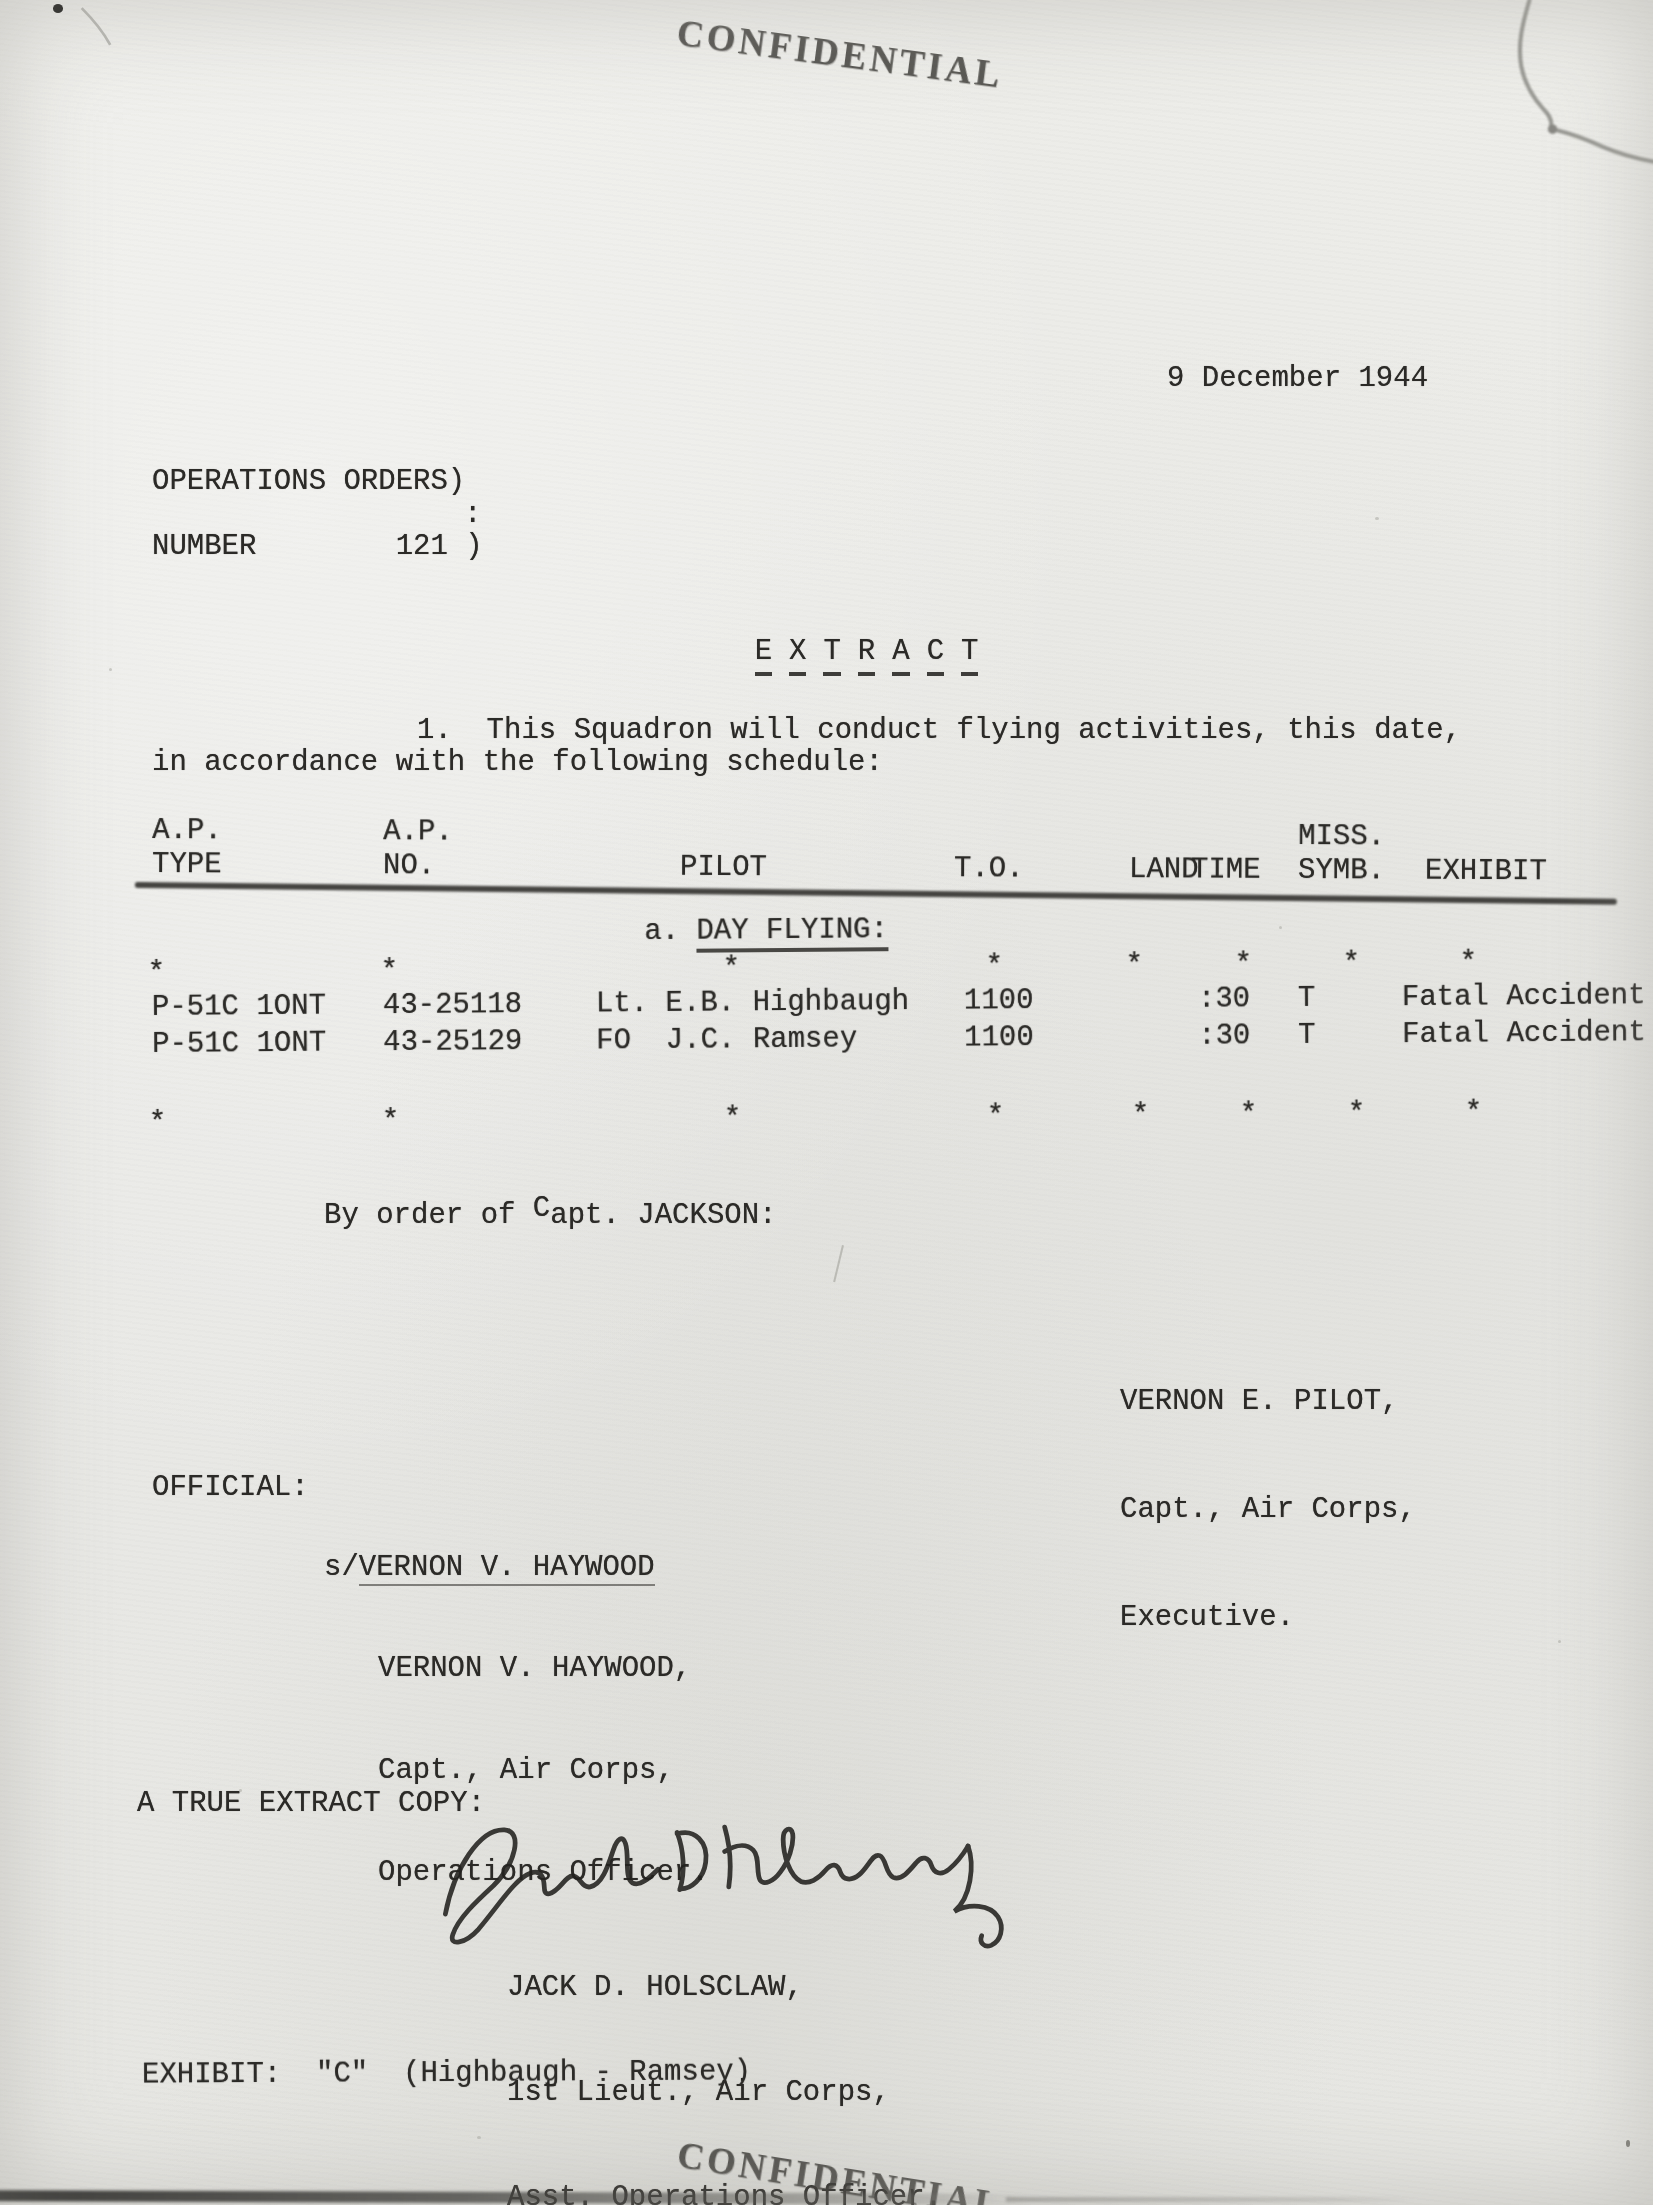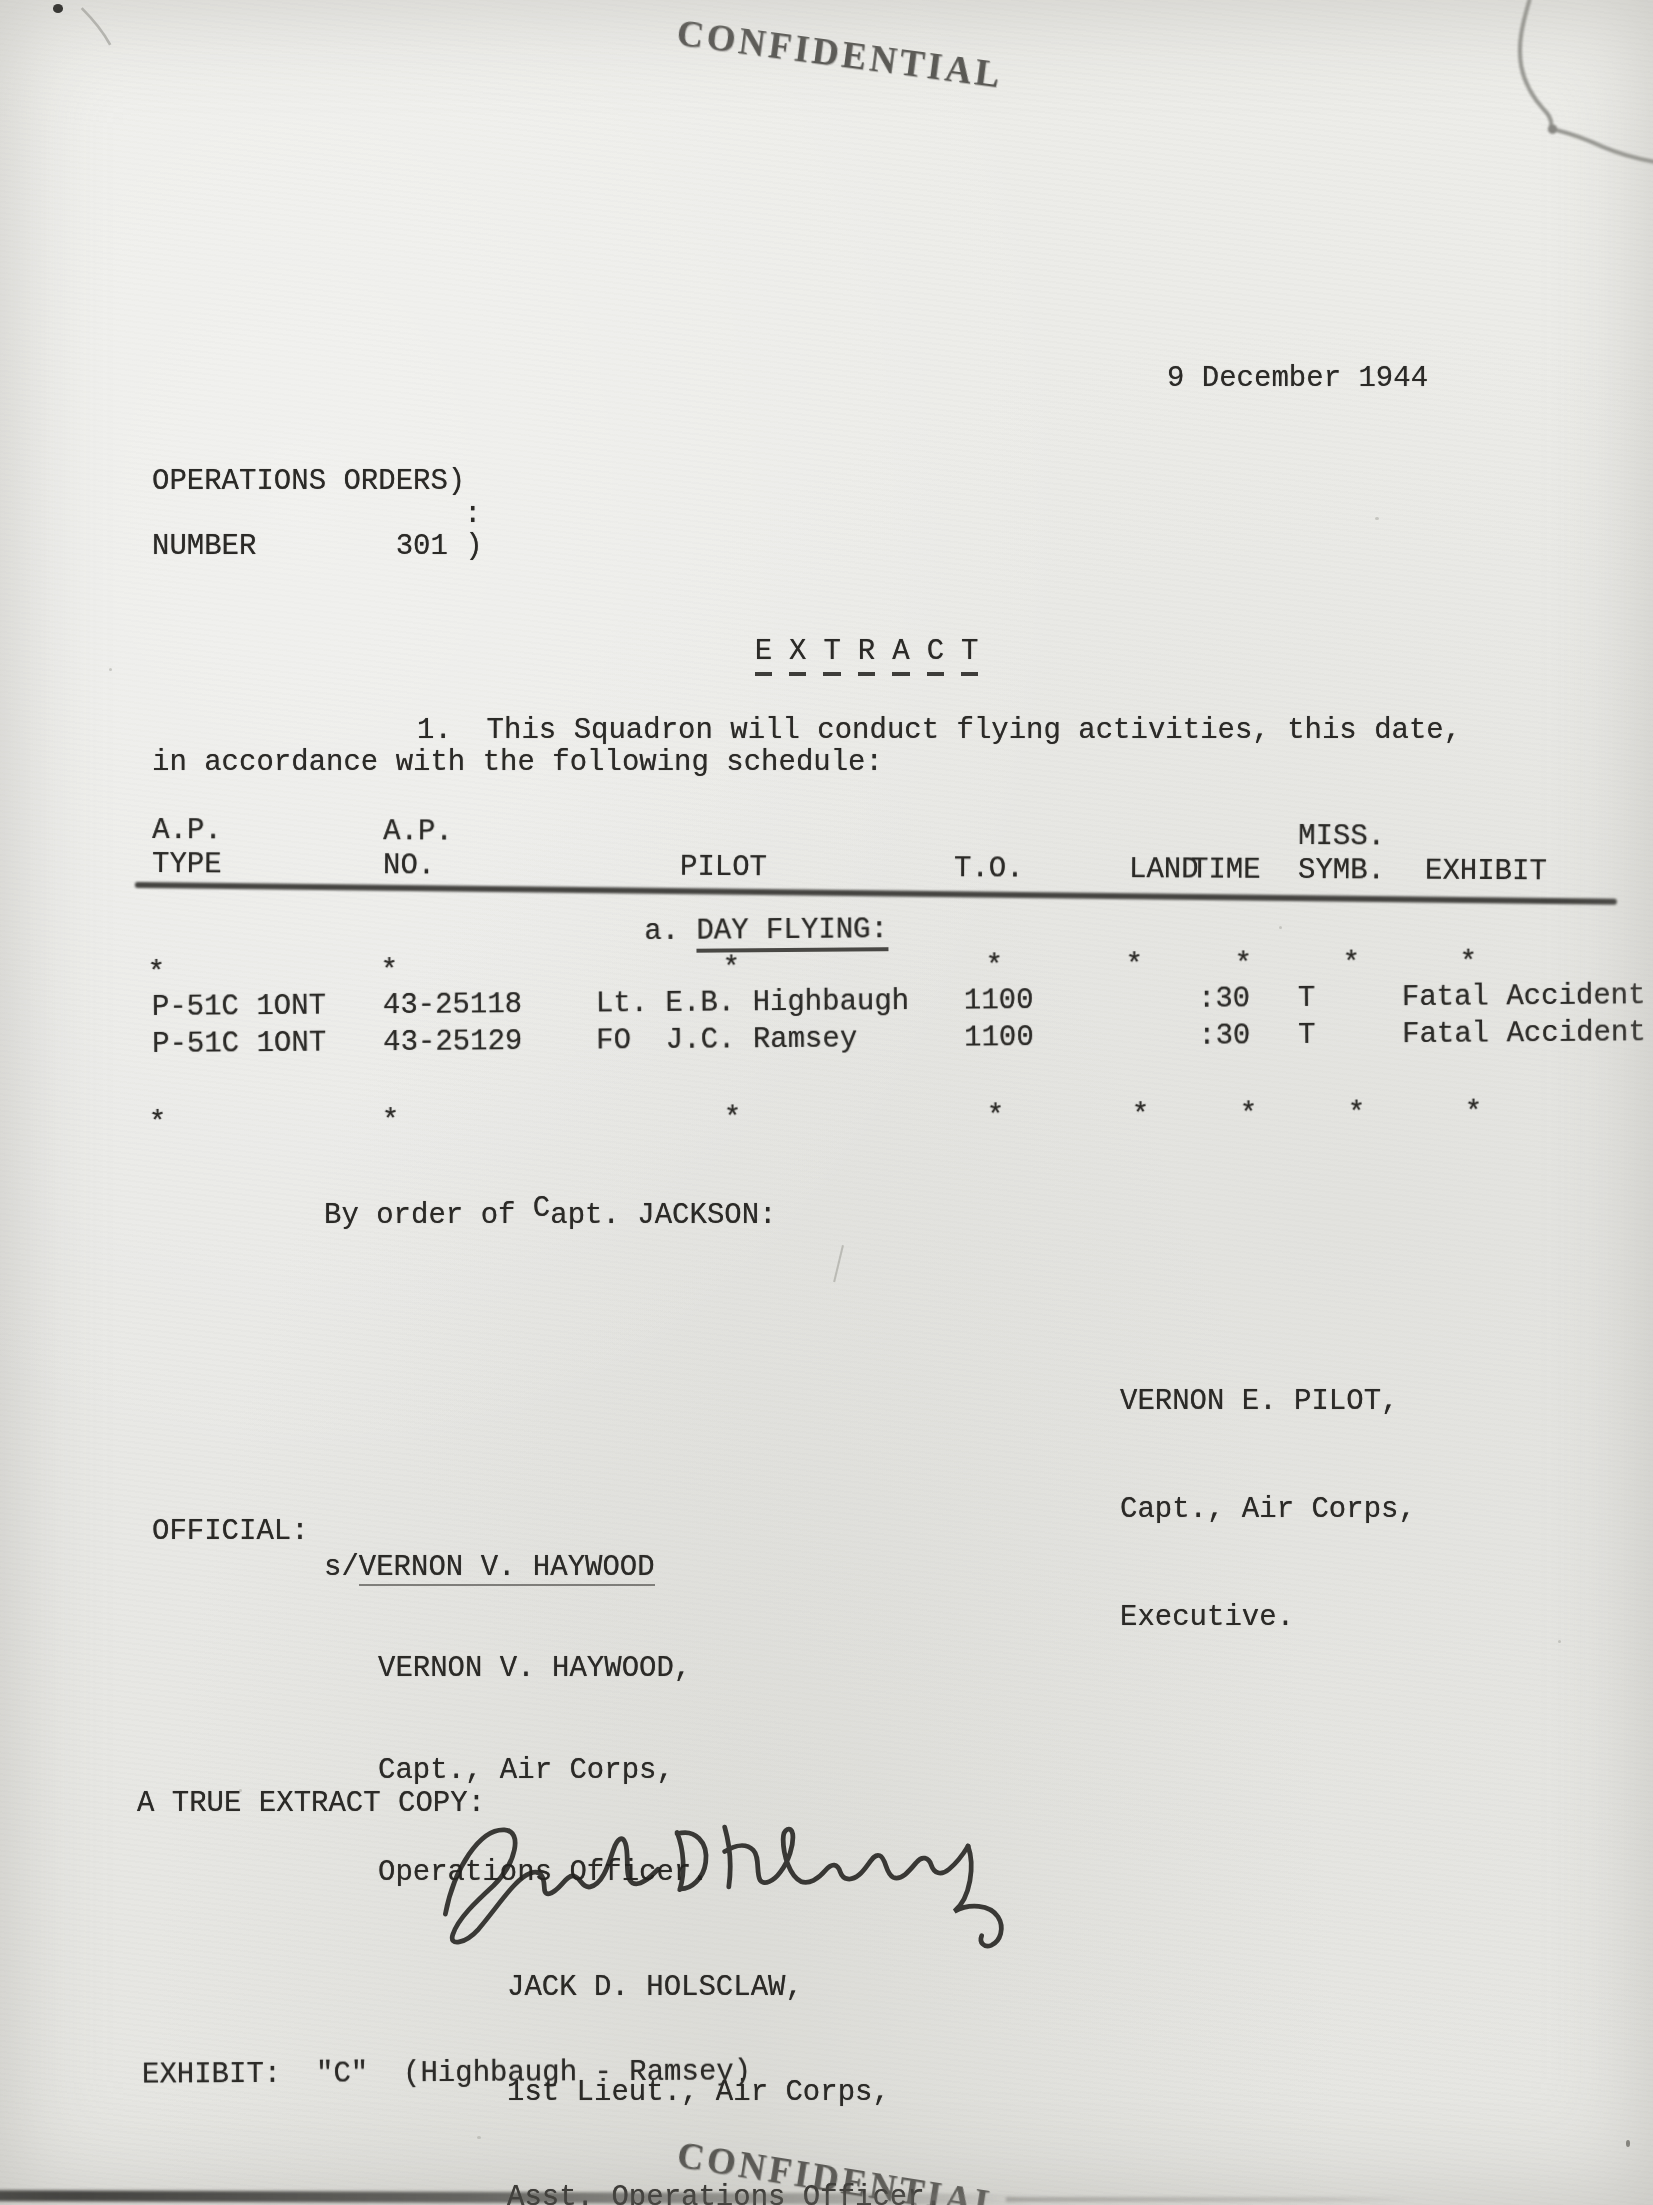--- a/index.html
+++ b/index.html
@@ -75,21 +75,21 @@
 
 <div class="page">
 
   <div class="stamp stamp-top">CONFIDENTIAL</div>
 
 
   <div class="tw" style="left:1167px;top:362px;">9 December 1944</div>
 
   <div class="tw" style="left:152px;top:465px;">OPERATIONS ORDERS)</div>
   <div class="tw" style="left:464px;top:498px;">:</div>
-  <div class="tw" style="left:152px;top:530px;">NUMBER        301 )</div>
+  <div class="tw" style="left:152px;top:530px;">NUMBER        121 )</div>
 
   <div class="tw" style="left:685px;top:601px;">
     <span class="extract-letter">E</span><span class="extract-letter">X</span><span class="extract-letter">T</span><span class="extract-letter">R</span><span class="extract-letter">A</span><span class="extract-letter">C</span><span class="extract-letter" style="margin-right:0;">T</span>
   </div>
 
   <div class="tw" style="left:417px;top:714px;">1.  This Squadron will conduct flying activities, this date,</div>
   <div class="tw" style="left:152px;top:746px;">in accordance with the following schedule:</div>
 
   <div class="group hdr-group">
     <div class="tw" style="left:152px;top:814px;">A.P.</div>
@@ -155,21 +155,21 @@
   </div>
 
   <div class="tw" style="left:324px;top:1199px;"><span>By order of </span><span class="supc">C</span><span>apt. JACKSON:</span></div>
 
   <div class="tw" style="left:1120px;top:1312px;line-height:36px;">
     <div>VERNON E. PILOT,</div>
     <div>Capt., Air Corps,</div>
     <div>Executive.</div>
   </div>
 
-  <div class="tw" style="left:152px;top:1471px;margin-top:44px;">OFFICIAL:</div>
+  <div class="tw" style="left:152px;top:1471px;">OFFICIAL:</div>
 
   <div class="tw" style="left:324px;top:1551px;"><span>s/</span><span class="uline-thin">VERNON V. HAYWOOD</span></div>
   <div class="tw" style="left:378px;top:1584px;line-height:34px;">
     <div>VERNON V. HAYWOOD,</div>
     <div>Capt., Air Corps,</div>
     <div>Operations Officer.</div>
   </div>
 
   <div class="tw" style="left:137px;top:1787px;">A TRUE EXTRACT COPY:</div>
 

